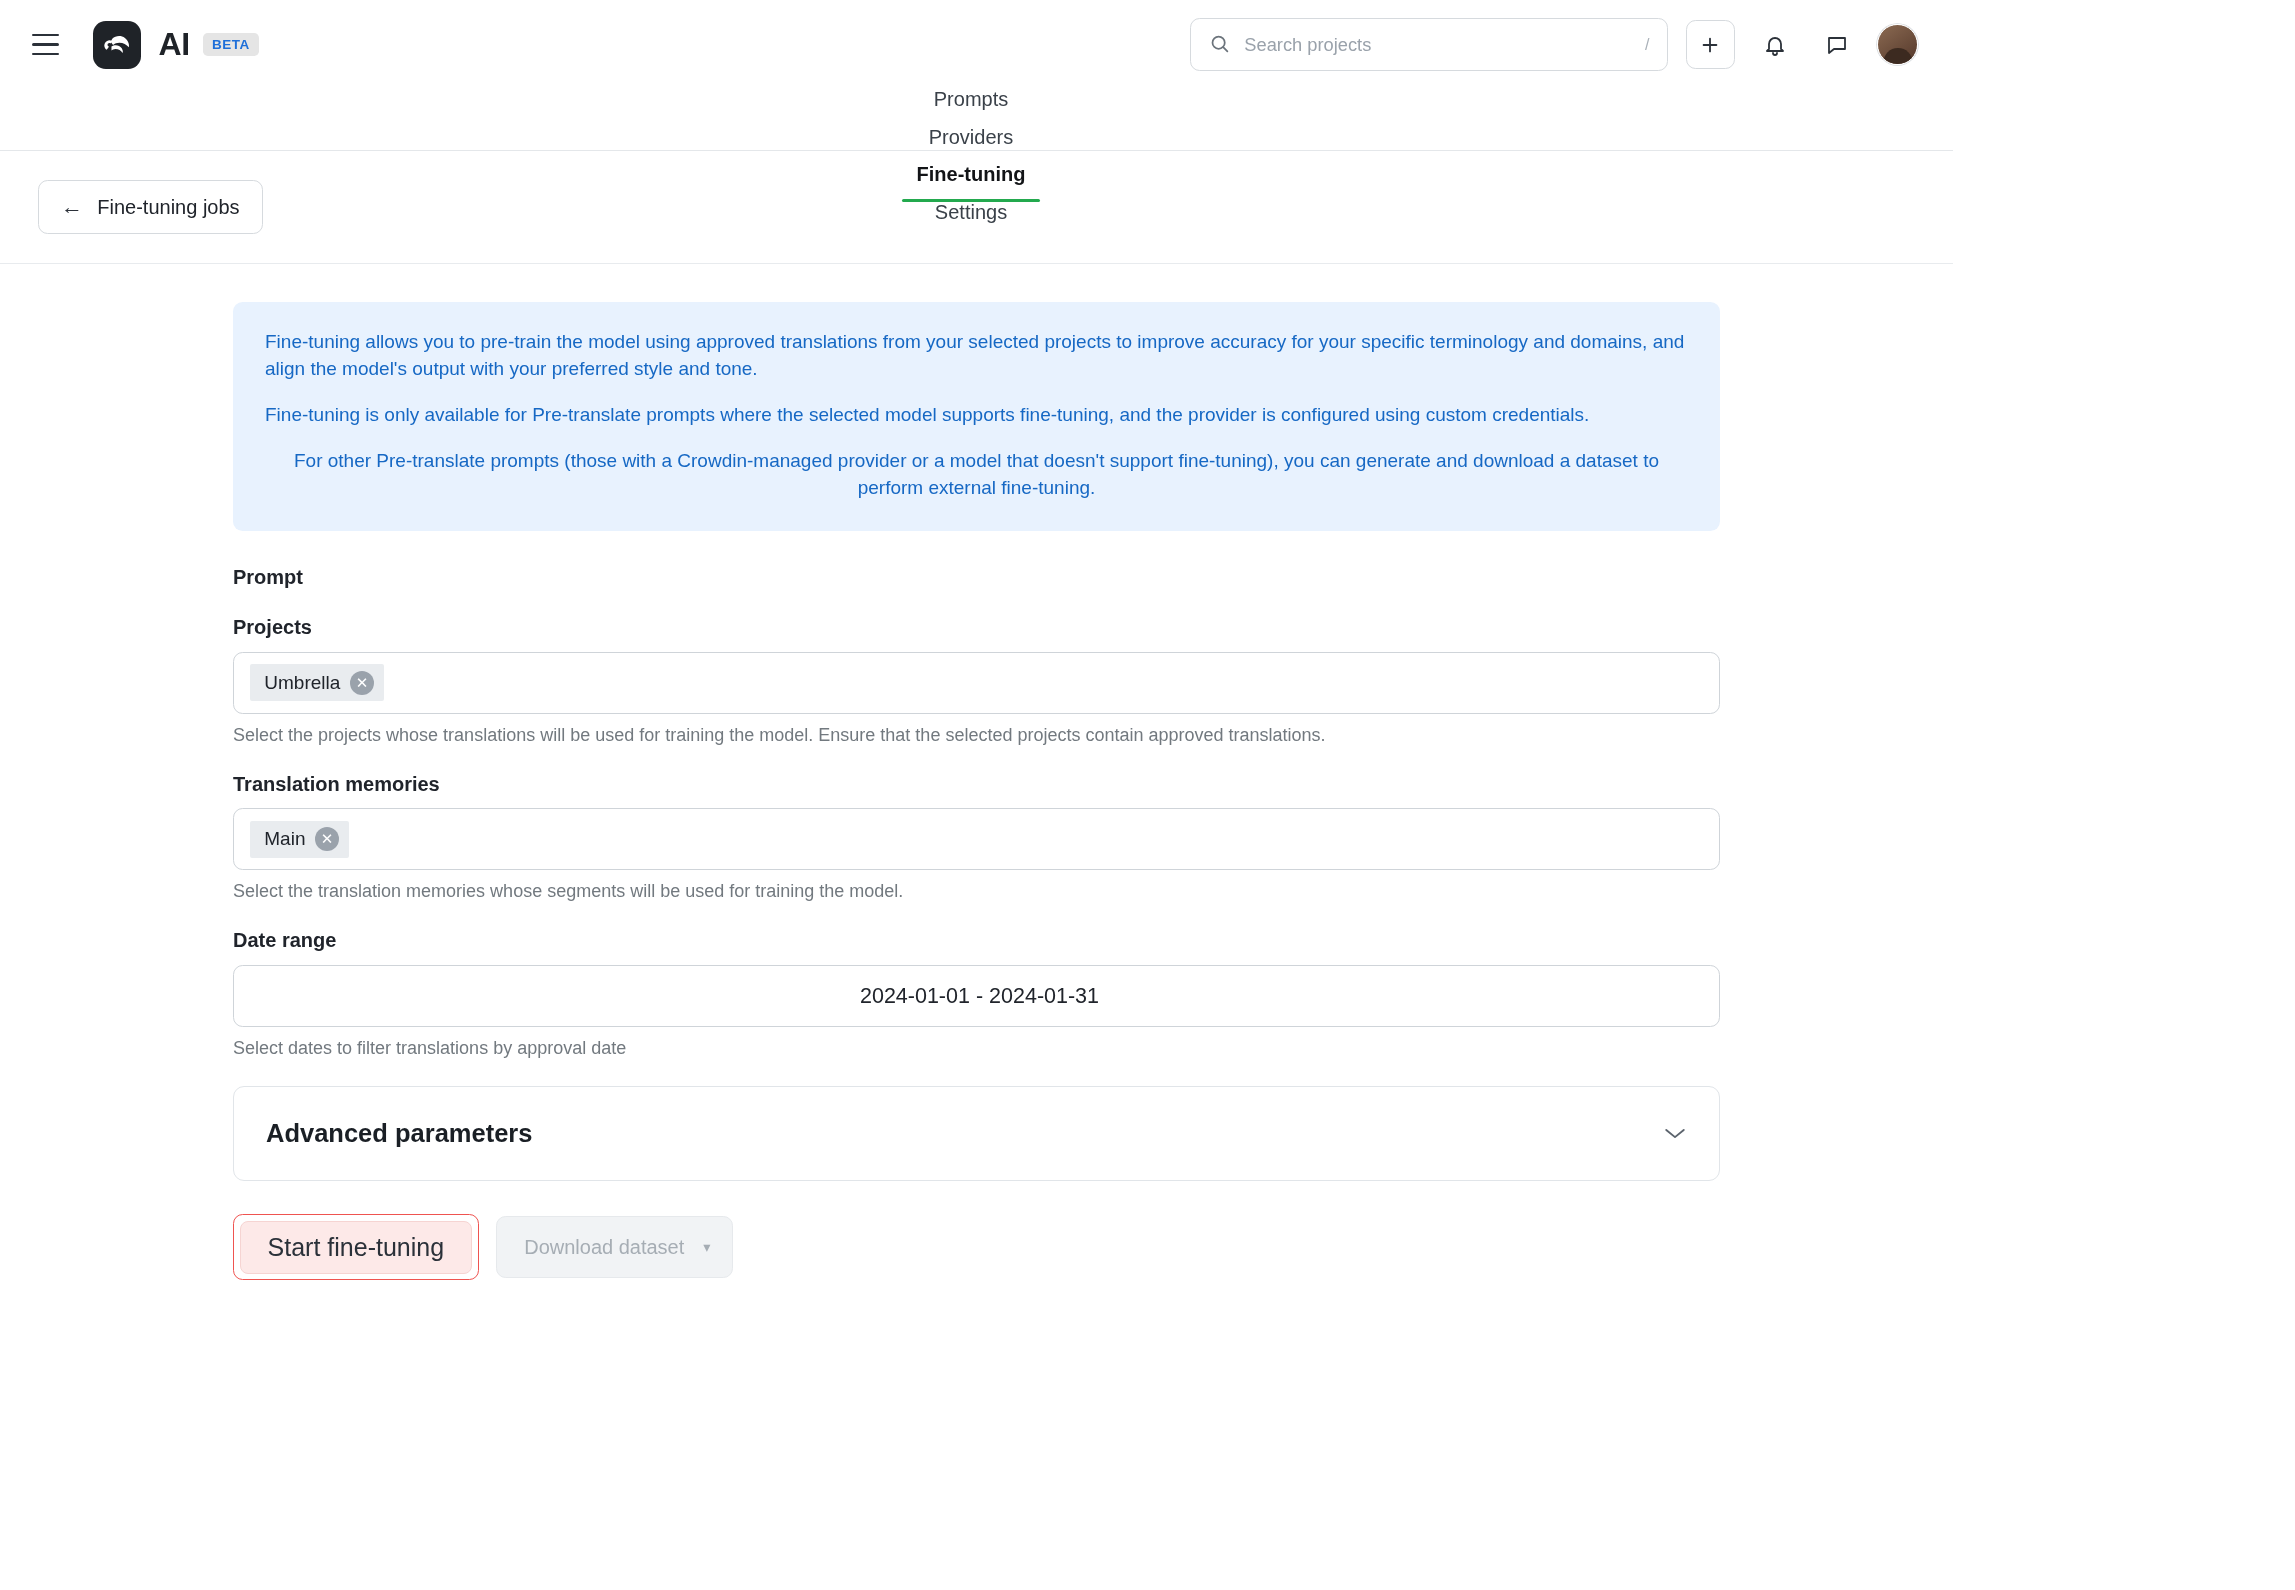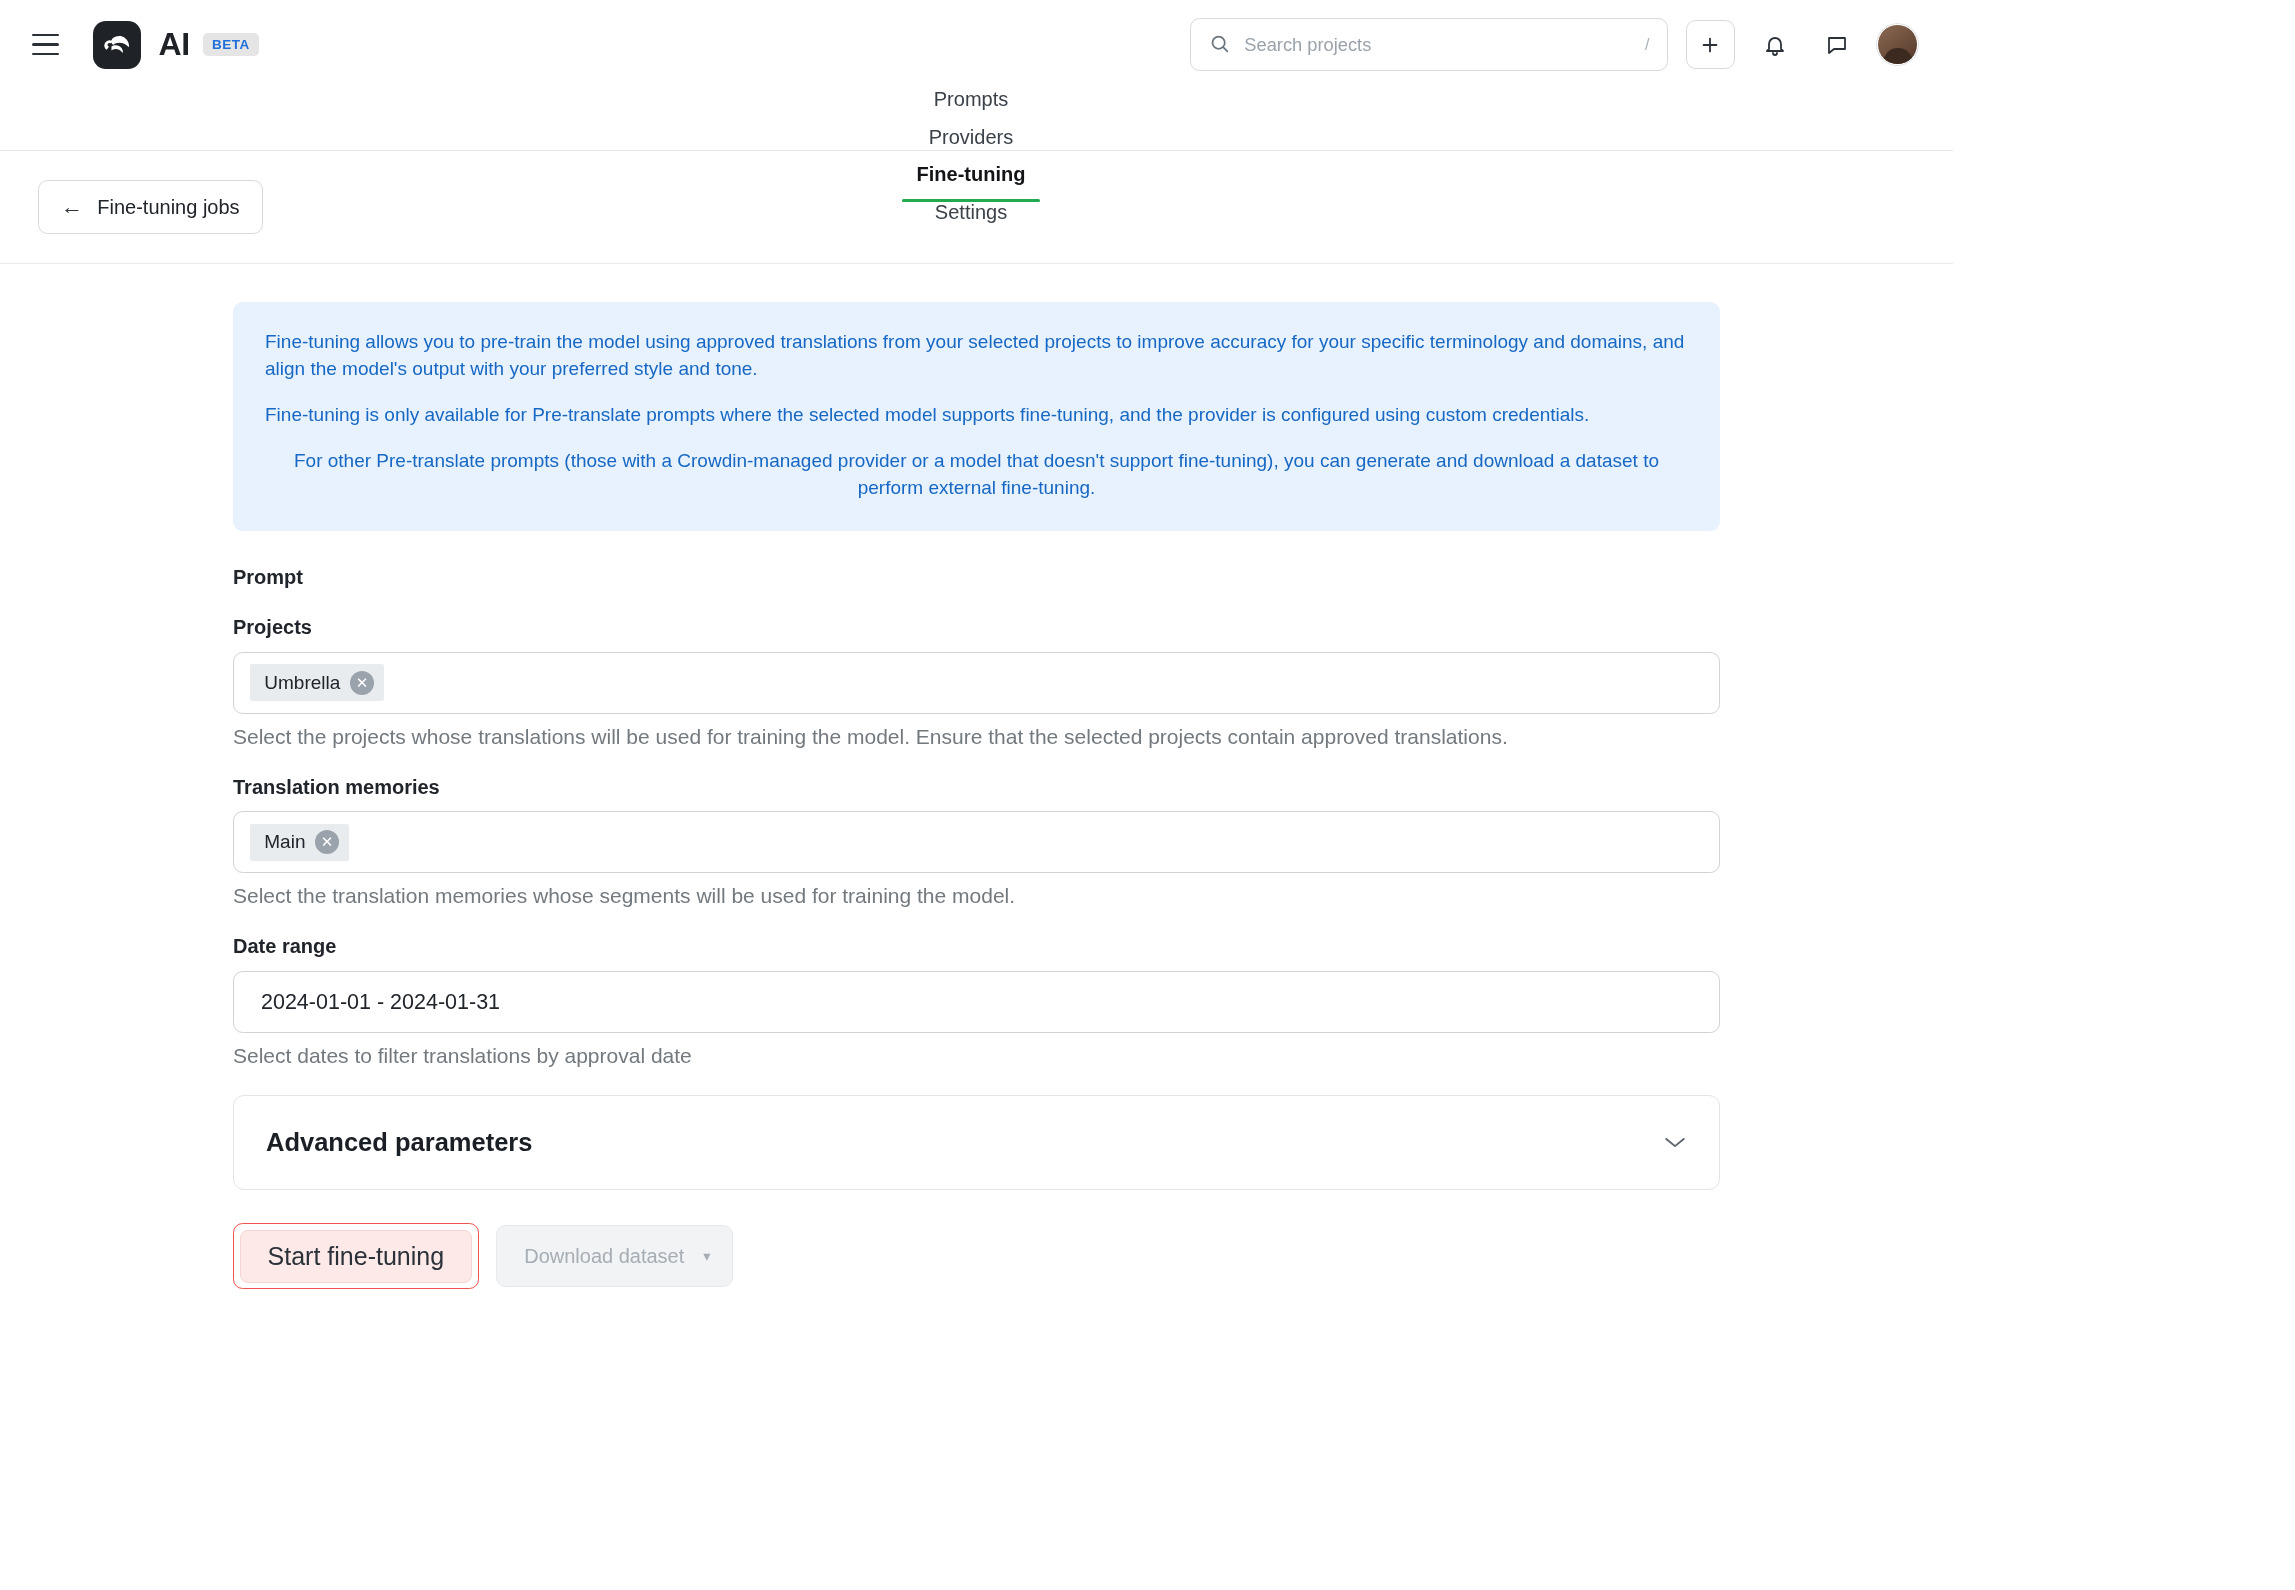--- a/index.html
+++ b/index.html
@@ -193,21 +193,21 @@
   .info-box p { margin: 0 0 19px 0; }
   .info-box p:last-child { margin-bottom: 0; text-align: center; }
 
   .field-label {
     font-size: 20px;
     font-weight: 700;
     color: #20242b;
     margin-bottom: 12.8px;
   }
   .helper-text {
-    font-size: 21px;
+    font-size: 18px;
     color: #72797f;
     margin: 11px 0 27px 0;
   }
   .control {
     height: 62px;
     border: 0.8px solid #cfd4d9;
     border-radius: 9.6px;
     background: #fff;
     display: flex;
     align-items: center;
@@ -233,21 +233,21 @@
     font-size: 19px;
     color: #20242b;
   }
   .tag-x {
     width: 24px; height: 24px; border-radius: 50%;
     background: #9aa2ab; color: #fff;
     font-size: 15px; line-height: 24px; text-align: center;
     cursor: pointer;
     font-family: "Liberation Sans", sans-serif;
   }
-  .control.text { cursor: text; }
+  .control.text { cursor: text; justify-content: center; }
 
   .panel {
     border: 0.8px solid #e1e5e9;
     border-radius: 11px;
     background: #fff;
     padding: 32px 32px;
     display: flex;
     align-items: center;
     justify-content: space-between;
     margin-top: 19px;

